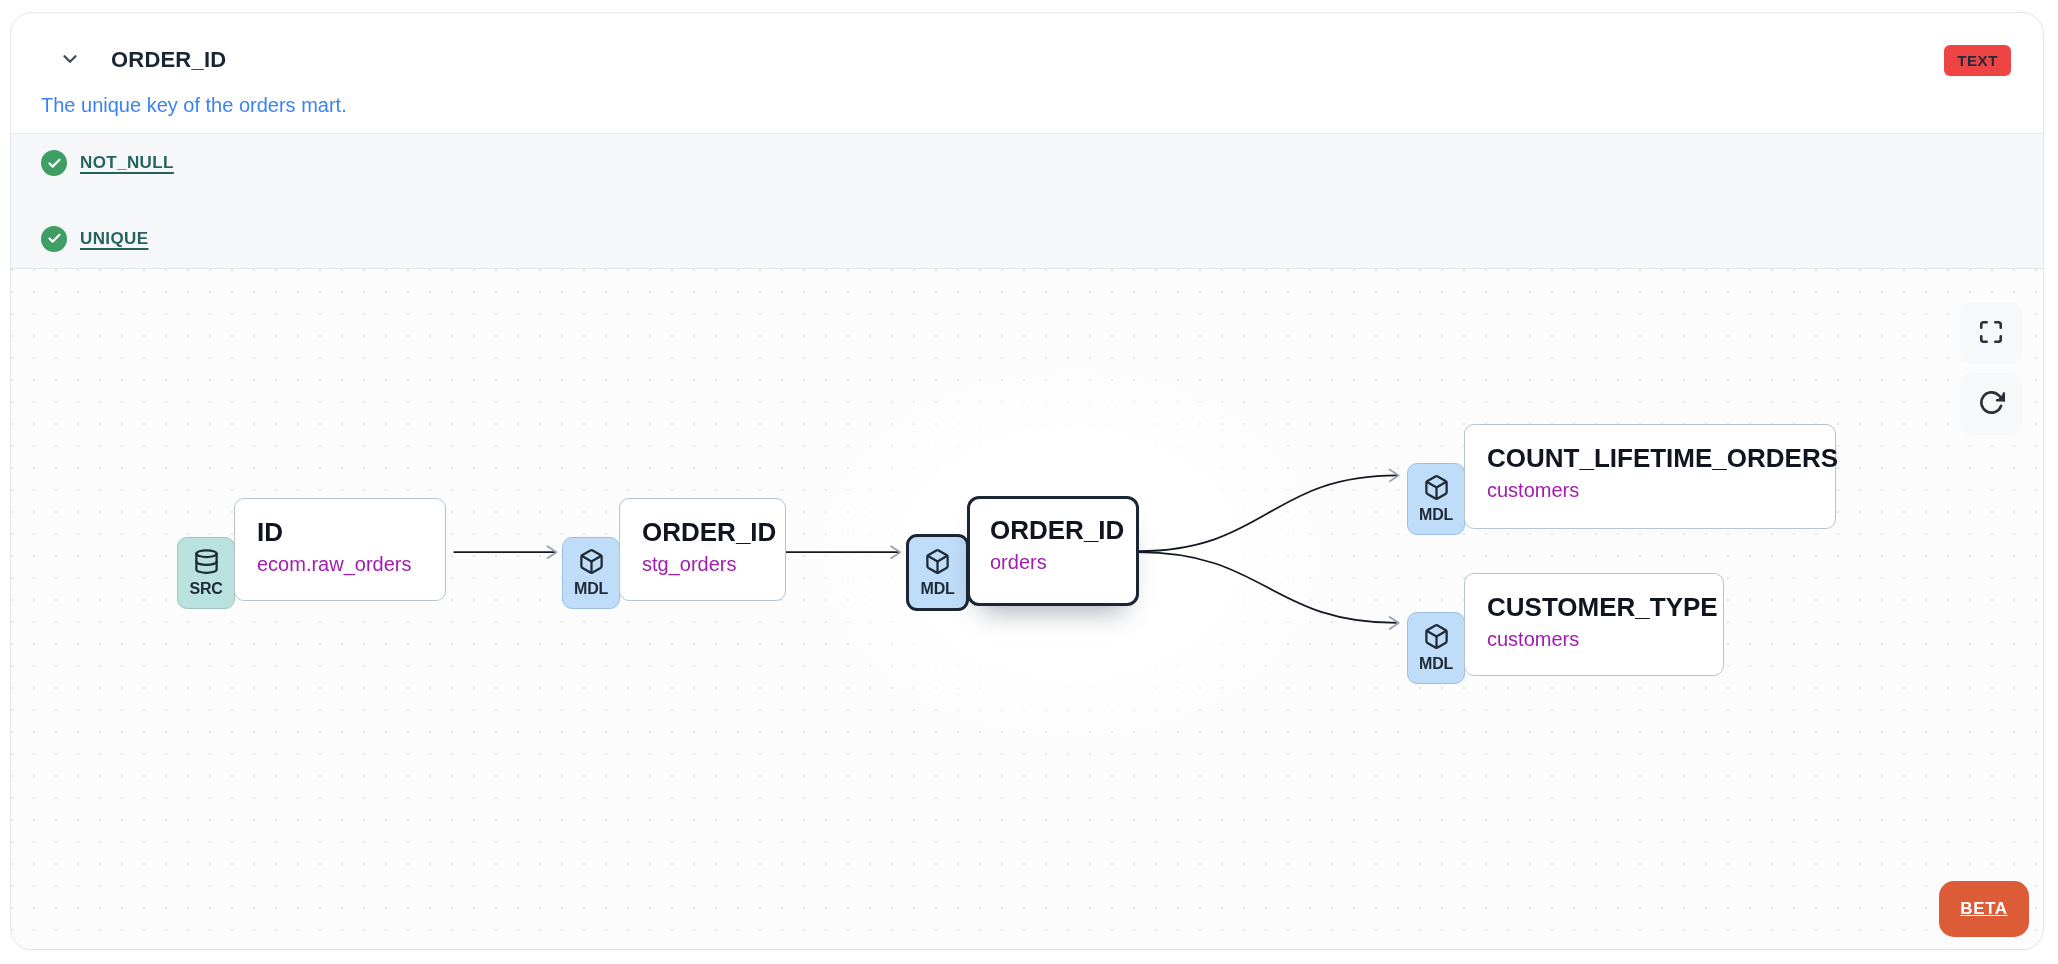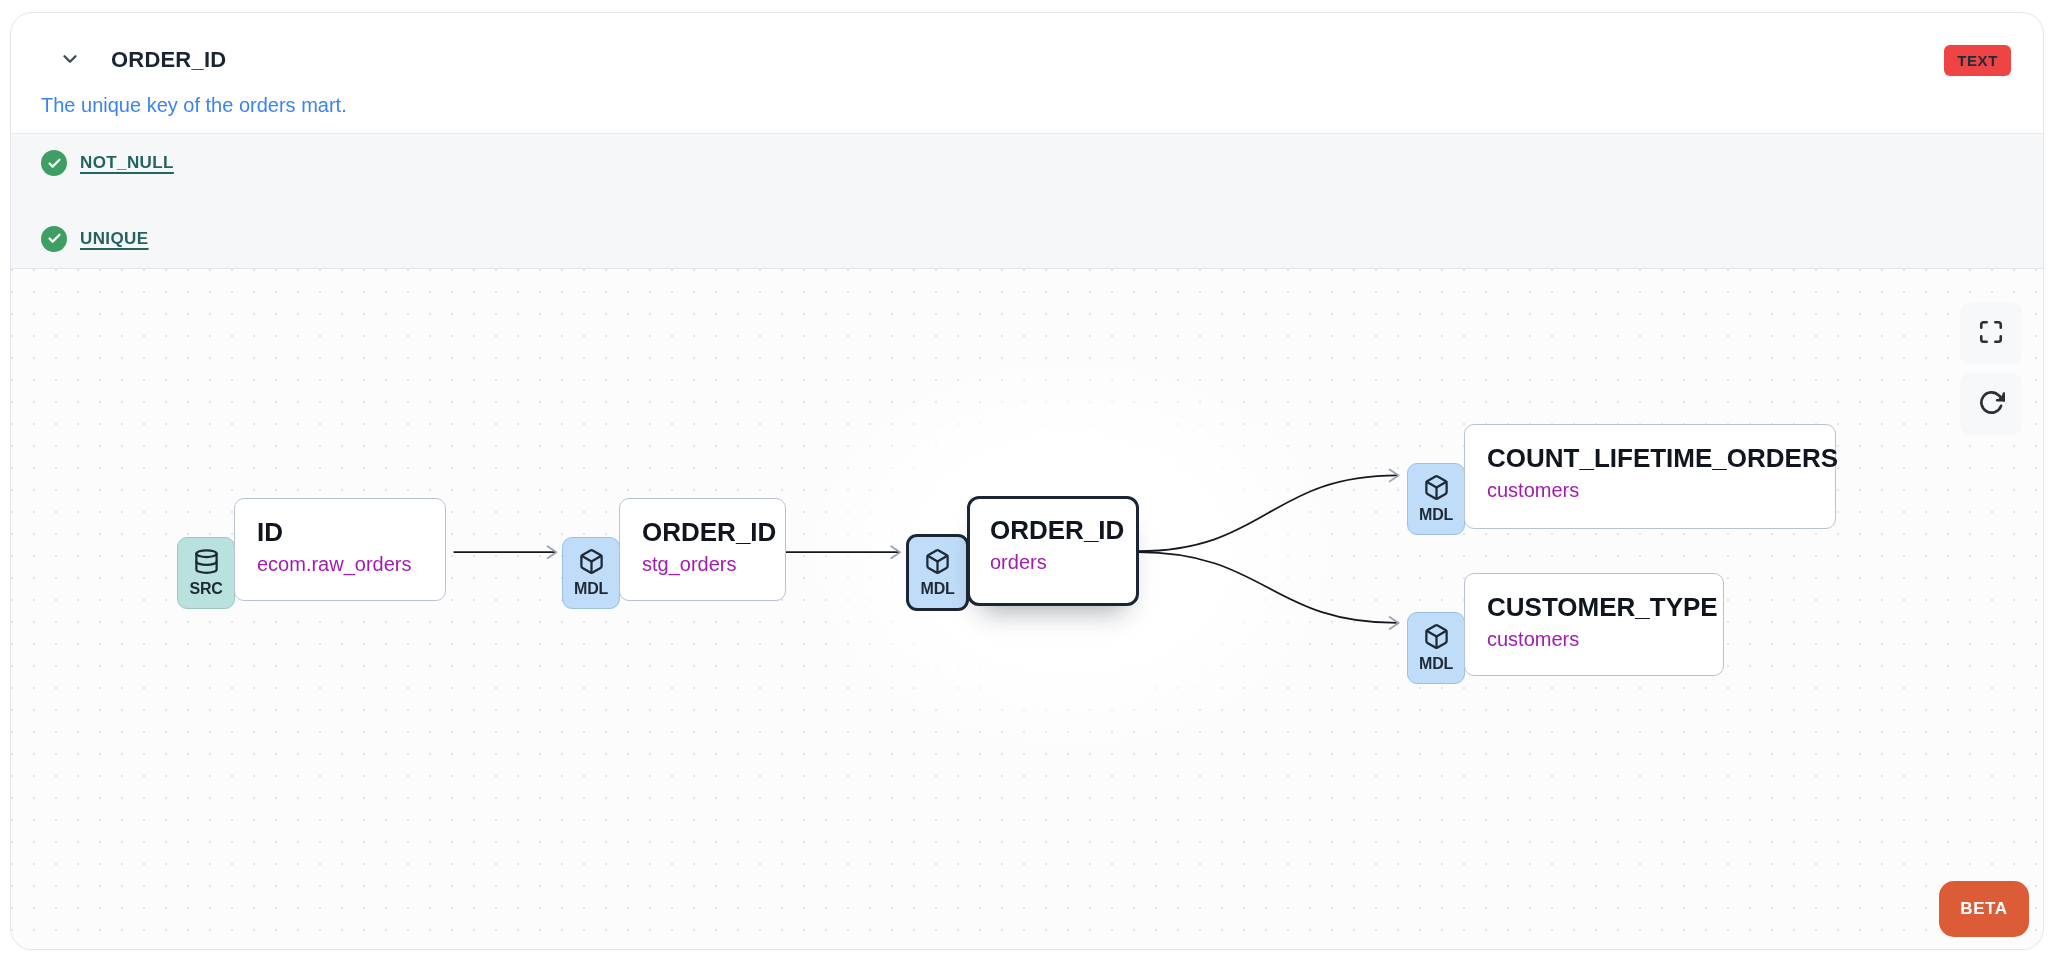--- a/index.html
+++ b/index.html
@@ -79,21 +79,21 @@
     border:3.5px solid #1b2533; left:-61px; top:0; width:63px; height:77px; border-radius:11px;
   }
 
   .canvas-controls { position:absolute; right:21px; top:33px; display:flex; flex-direction:column; gap:9px; }
   .ctrl-btn { width:62px; height:62px; border:none; border-radius:10px; background:#f6f8fa;
     display:flex; align-items:center; justify-content:center; cursor:pointer; color:#2a2f38; }
 
   .beta-pill {
     position:absolute; right:14px; bottom:12px; width:90px; height:56px;
     background:#dd5c38; border-radius:15px; display:flex; align-items:center; justify-content:center;
-    color:#ffffff; font-size:17px; font-weight:700; letter-spacing:.6px;
+    color:#ffffff; font-size:17px; font-weight:700; letter-spacing:.6px;text-decoration:underline;
   }
 </style>
 </head>
 <body>
 
 <div class="card">
 
   <div class="card-header">
     <button class="chevron-btn">
       <span>

